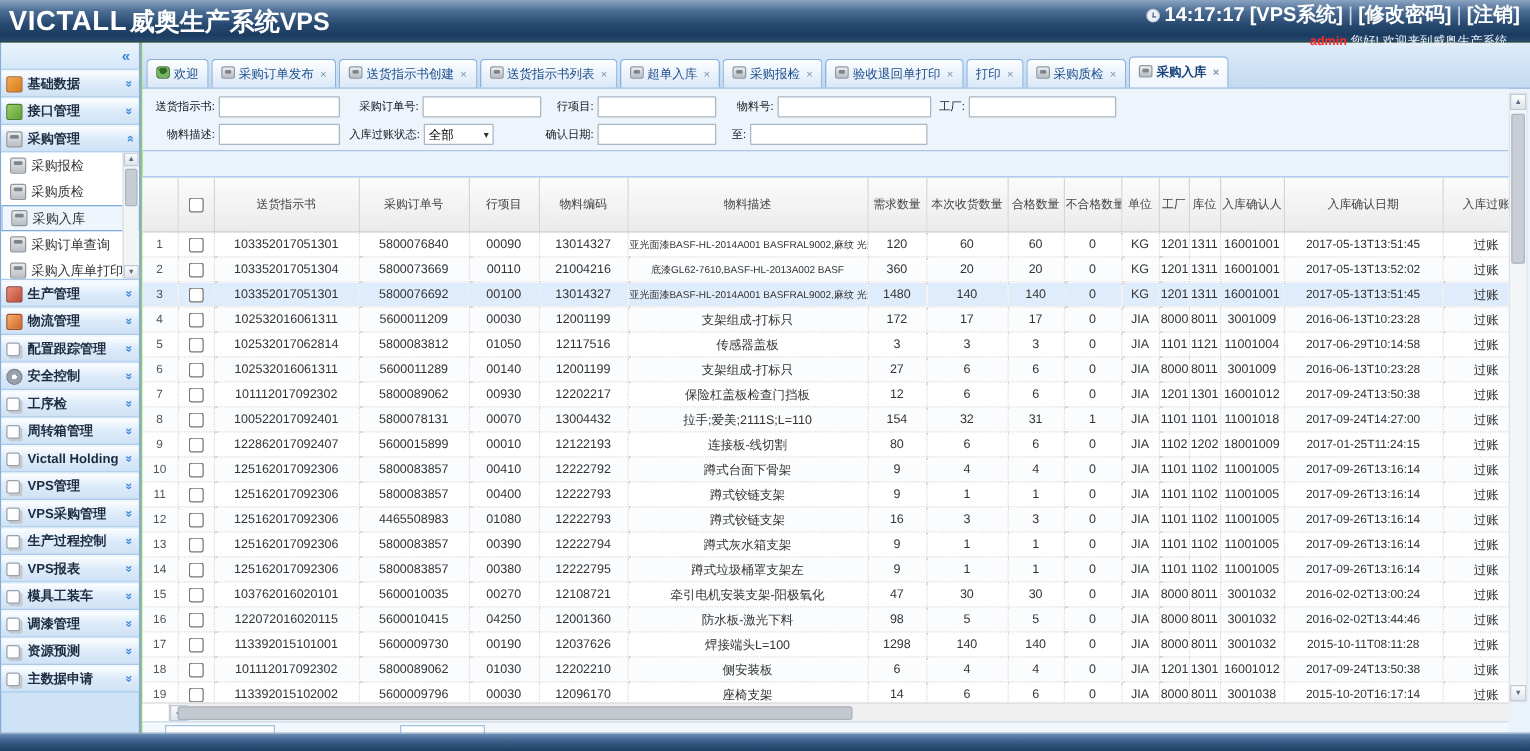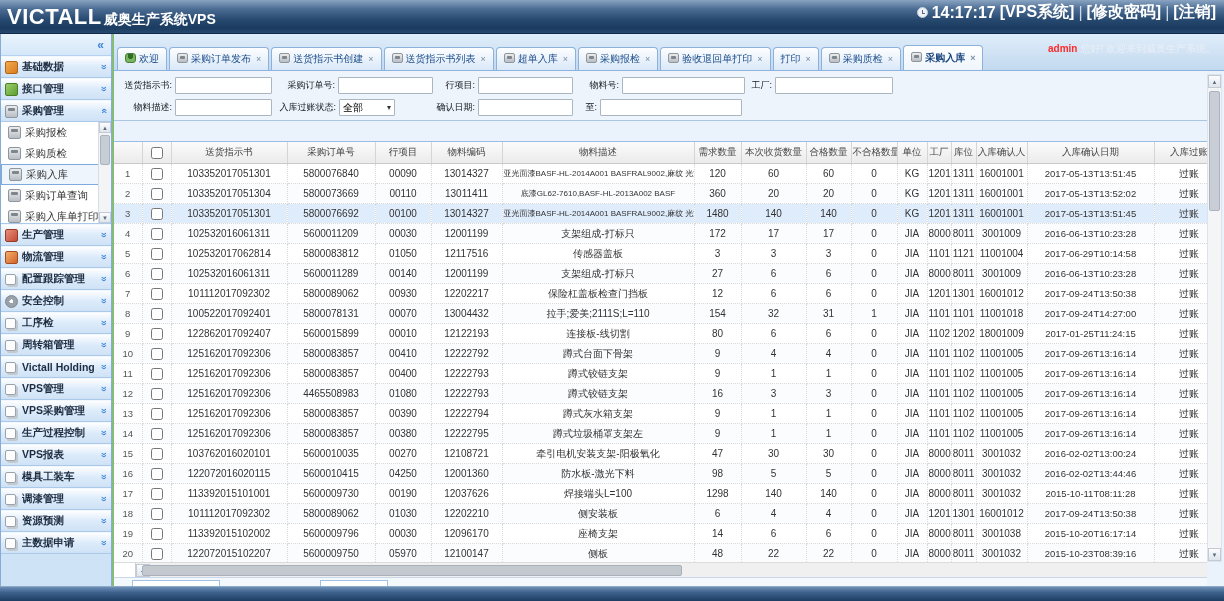--- a/index.html
+++ b/index.html
@@ -6,26 +6,26 @@
   *{box-sizing:border-box;}
   .stage{position:relative;width:1224px;height:601px;overflow:hidden;
          font-family:"Liberation Sans","DejaVu Sans",sans-serif;background:#84cc16;}
 
   
   .app-header{position:absolute;left:0;top:0;width:1224px;height:34px;
     background:linear-gradient(180deg,#8aa4c2 0%,#4a6b92 28%,#27496f 60%,#1c3b60 85%,#27496f 100%);
     border-bottom:1px solid #12294a;color:#fff;z-index:30;}
   .logo-wrap{position:absolute;left:7px;top:4px;display:flex;align-items:baseline;white-space:nowrap;}
   .logo-main{font-size:22px;font-weight:bold;letter-spacing:.5px;color:#fff;}
-  .logo-sub{font-size:14px;font-weight:bold;margin-left:2px;color:#fff;}
+  .logo-sub{font-size:20px;font-weight:bold;margin-left:2px;color:#fff;}
   .hdr-right{position:absolute;right:8px;top:2px;text-align:right;white-space:nowrap;}
   .hdr-line1{font-size:16px;font-weight:bold;color:#fff;display:flex;align-items:center;justify-content:flex-end;gap:4px;}
   .hdr-link{color:#fff;cursor:pointer;}
   .hdr-sep{color:#cfdae8;font-weight:normal;}
-  .hdr-line2{font-size:10px;color:#e9eff7;margin-top:19px;}
+  .hdr-line2{font-size:10px;color:#e9eff7;margin-top:3px;}
   .hdr-user{color:#ff2a2a;font-weight:bold;margin-right:3px;}
   .ico-clock{width:11px;height:11px;border-radius:50%;background:#eef2f7;border:1px solid #c3ccd8;
     position:relative;display:inline-block;}
   .ico-clock::after{content:"";position:absolute;left:4px;top:2px;width:1px;height:4px;background:#51698a;}
   .ico-clock::before{content:"";position:absolute;left:4px;top:5px;width:3px;height:1px;background:#51698a;}
 
   
   .sidebar{position:absolute;left:0;top:34px;width:113px;bottom:0;background:#cfe3f7;
     border-right:2px solid #86abd4;border-left:1px solid #86abd4;z-index:5;}
   .sb-top{height:22px;display:flex;align-items:center;justify-content:flex-end;padding-right:7px;
@@ -104,21 +104,21 @@
   .ico-export{width:12px;height:12px;border:1px solid #3e8f32;background:linear-gradient(#fff,#cfe8c8);
     display:inline-block;position:relative;border-radius:1px;}
   .ico-export::after{content:"";position:absolute;left:3px;top:3px;border-top:3px solid transparent;
     border-bottom:3px solid transparent;border-left:5px solid #3e8f32;}
 
   
   .grid{position:absolute;left:0;top:107px;width:1093px;height:421px;overflow:hidden;background:#fff;
     border-top:1px solid #99bbe8;}
   table.g{border-collapse:collapse;table-layout:fixed;width:1110px;}
   .g th{height:21px;background:linear-gradient(#fbfbfb,#ebebeb);border-right:1px solid #d5d5d5;
-    border-bottom:1px solid #c9c9c9;font-weight:normal;color:#444;font-size:9.5px;padding:4px 1px;
+    border-bottom:1px solid #c9c9c9;font-weight:normal;color:#444;font-size:9.5px;padding:15px 1px;
     white-space:nowrap;overflow:hidden;cursor:pointer;}
   .g td{height:20px;border-right:1px dotted #d9d9d9;border-bottom:1px dotted #d9d9d9;
     text-align:center;color:#333;font-size:10px;padding:0 1px;white-space:nowrap;overflow:hidden;}
   .g tr:nth-child(even) td{background:#fbfcfe;}
   .g tr.sel td{background:#dfecfb;}
   .g td.c-idx{color:#555;font-size:9.5px;}
   .g td.c-desc{font-size:10px;}
   .g td.c-desc.long{font-size:8px;}
   .g td.c-date{font-size:9.5px;}
   .g input[type=checkbox],.g-check{width:12px;height:12px;margin:0;vertical-align:middle;}
@@ -472,21 +472,21 @@
               <td>16001001</td>
               <td class="c-date">2017-05-13T13:51:45</td>
               <td>过账</td>
             </tr>
             <tr>
               <td class="c-idx">2</td>
               <td><input type="checkbox" style=""></td>
               <td>103352017051304</td>
               <td>5800073669</td>
               <td>00110</td>
-              <td>13011411</td>
+              <td>21004216</td>
               <td class="c-desc long">底漆GL62-7610,BASF-HL-2013A002 BASF</td>
               <td>360</td>
               <td>20</td>
               <td>20</td>
               <td>0</td>
               <td>KG</td>
               <td>1201</td>
               <td>1311</td>
               <td>16001001</td>
               <td class="c-date">2017-05-13T13:52:02</td>

